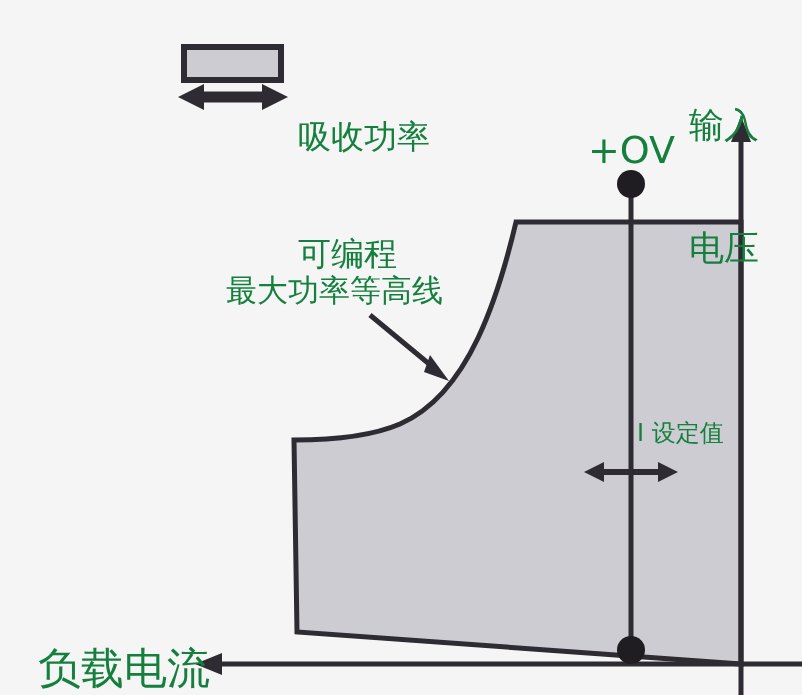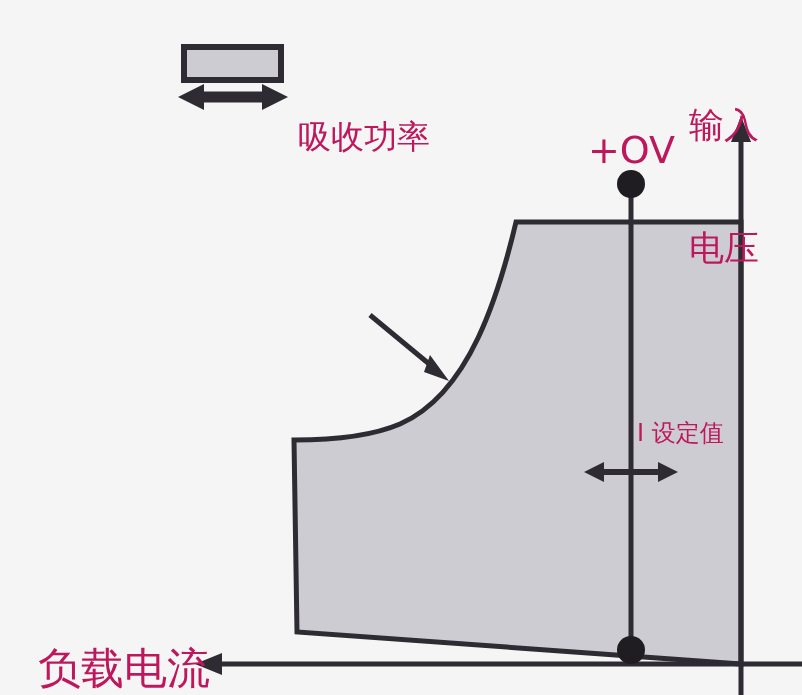--- a/index.html
+++ b/index.html
@@ -15,21 +15,21 @@
     overflow: hidden;
     font-family: "DejaVu Sans", "Liberation Sans", sans-serif;
   }
   #diagram-svg {
     position: absolute;
     left: 0;
     top: 0;
   }
   .cjk-label {
     position: absolute;
-    color: #be185d;
+    color: #15803d;
     font-family: "DejaVu Sans", "Liberation Sans", sans-serif;
     font-weight: 400;
     white-space: pre;
     line-height: 1.18;
   }
   #legend-text {
     left: 298px;
     top: 40px;
     font-size: 33px;
   }
@@ -112,27 +112,29 @@
     <g>
       <line x1="196" y1="97" x2="270" y2="97" stroke="#2e2c32" stroke-width="11"></line>
       <polygon points="178,97 204,84 204,110" fill="#2e2c32"></polygon>
       <polygon points="288,97 262,84 262,110" fill="#2e2c32"></polygon>
     </g>
 
   </svg>
 
   <div class="cjk-label" id="legend-text">
     <span class="line">吸收功率</span>
+    <span class="line">可编程</span>
   </div>
 
   <div class="cjk-label" id="axis-y-label">
     <span class="line">输入</span>
     <span class="line">电压</span>
   </div>
 
   <div class="cjk-label" id="axis-x-label">负载电流</div>
 
+  <div class="cjk-label" id="contour-label">最大功率等高线</div>
 
   <div class="cjk-label" id="ov-label">+OV</div>
 
   <div class="cjk-label" id="iset-label">I 设定值</div>
 
 </div>
 
 </body></html>

